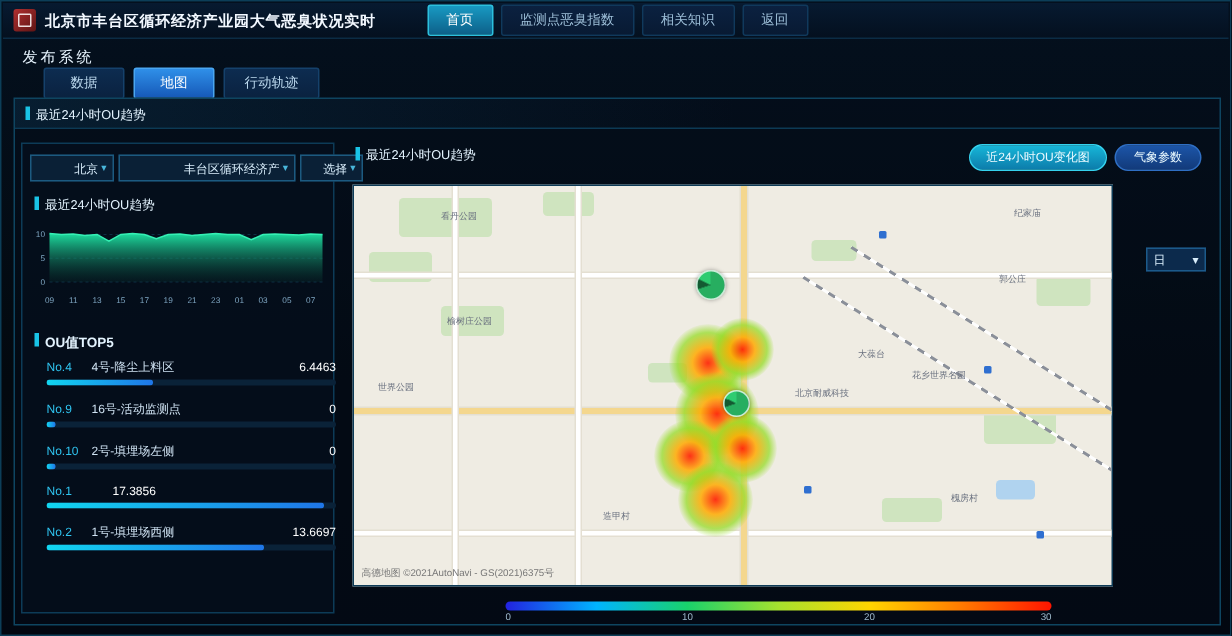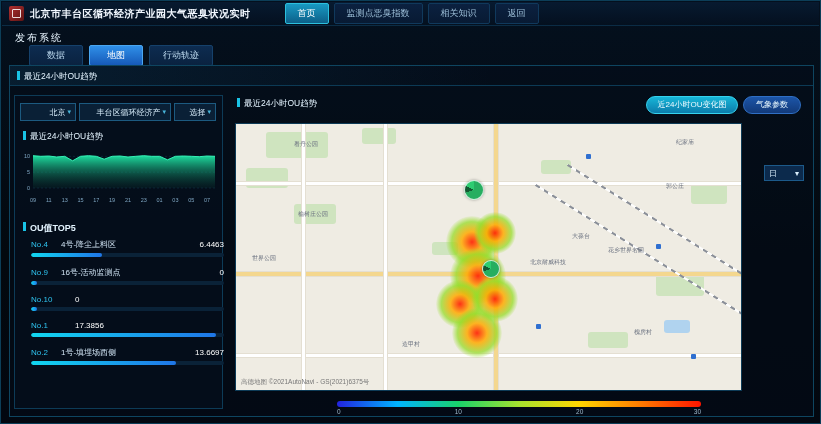--- a/index.html
+++ b/index.html
@@ -27,21 +27,21 @@
   .sec-title{display:flex;align-items:flex-start;gap:4px;font-size:8.5px;color:#e4f4ff;white-space:nowrap}
   .accent{width:3px;height:9px;background:#19c3e6;display:inline-block;flex:none}
   .panel-title{position:absolute;left:16px;top:70px}
 
   
   .leftbox{position:absolute;left:13px;top:94px;width:209px;height:314px;border:1px solid #0d3b57;background:rgba(6,16,31,.55)}
   .selects{position:absolute;left:5px;top:7px;display:flex;gap:3px}
   .select{height:18px;display:flex;align-items:center;justify-content:flex-end;padding:0 4px;background:#0a2036;border:1px solid #1c5a80;font-size:8px;color:#d9eefc;cursor:pointer;white-space:nowrap;overflow:hidden}
   .select .sv{overflow:hidden;text-overflow:ellipsis}
   .select .chev{color:#49b6da;font-size:7px;margin-left:2px;flex:none}
-  .s0{width:56px}.s1{width:92px}.s2{width:42px}
+  .s0{width:56px}.s1{width:118px}.s2{width:42px}
   .chart-title{position:absolute;left:8px;top:35px}
   .chart-wrap{position:absolute;left:2px;top:46px}
   .ch-tick{font-size:5.5px;fill:#7fa6c2}
   .top-title{position:absolute;left:8px;top:126px;font-size:9px;font-weight:bold}
   .top-list{position:absolute;left:16px;top:143px;width:193px}
   .top-row{margin-bottom:10px}
   .tr-line{display:flex;align-items:baseline;font-size:8px;margin-bottom:3px}
   .tr-rank{color:#2fc4f0;width:30px;flex:none}
   .tr-name{color:#cfe2f2;flex:1;overflow:hidden;white-space:nowrap;text-overflow:ellipsis}
   .tr-val{color:#fff;margin-left:14px;flex:none}
@@ -179,20 +179,21 @@
             <span class="tr-name">16号-活动监测点</span>
             <span class="tr-val">0</span>
           </div>
           <div class="tr-track">
             <div class="tr-fill" style="width: 3%;"></div>
           </div>
         </div>
         <div class="top-row">
           <div class="tr-line">
             <span class="tr-rank">No.10</span>
+            <span class="tr-name">2号-填埋场左侧</span>
             <span class="tr-val">0</span>
           </div>
           <div class="tr-track">
             <div class="tr-fill" style="width: 3%;"></div>
           </div>
         </div>
         <div class="top-row">
           <div class="tr-line">
             <span class="tr-rank">No.1</span>
             <span class="tr-val">17.3856</span>

